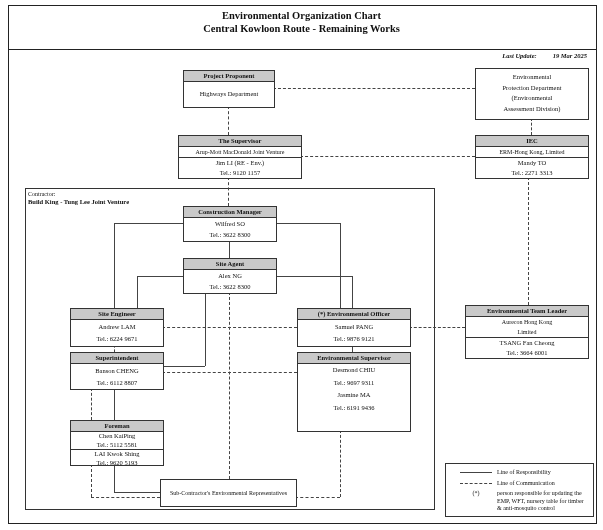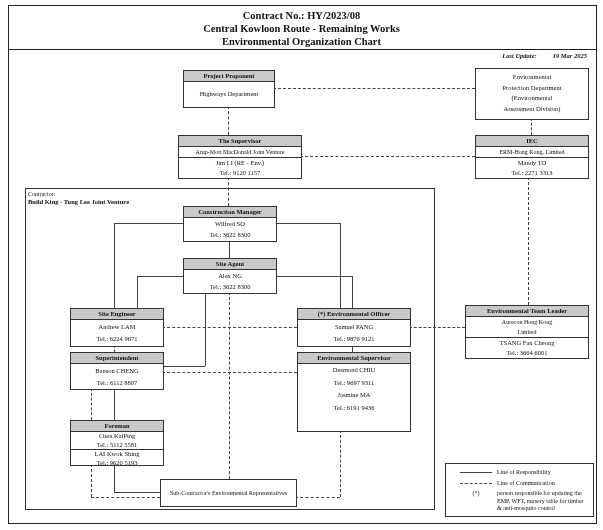--- a/index.html
+++ b/index.html
@@ -30,23 +30,22 @@
   .starsym{width:32px;text-align:center;flex:0 0 auto;margin-right:5px;}
   .note{width:100px;text-align:left;line-height:7.5px;}
 </style>
 </head>
 <body>
 
 <div id="page">
   <div class="outer-border"></div>
 
   <div class="titles">
-    <div>Contract No.: HY/2023/08</div>
+    <div>Environmental Organization Chart</div>
     <div>Central Kowloon Route - Remaining Works</div>
-    <div>Environmental Organization Chart</div>
   </div>
   <div class="hrule"></div>
   <div class="lastupdate">
     <span>Last Update:</span>
     <span>19 Mar 2025</span>
   </div>
 
   <div class="ls-v" style="left:229px;top:240px;height:18px"></div>
   <div class="ls-h" style="left:114px;top:223px;width:69px"></div>
   <div class="ls-v" style="left:114px;top:223px;height:85px"></div>

